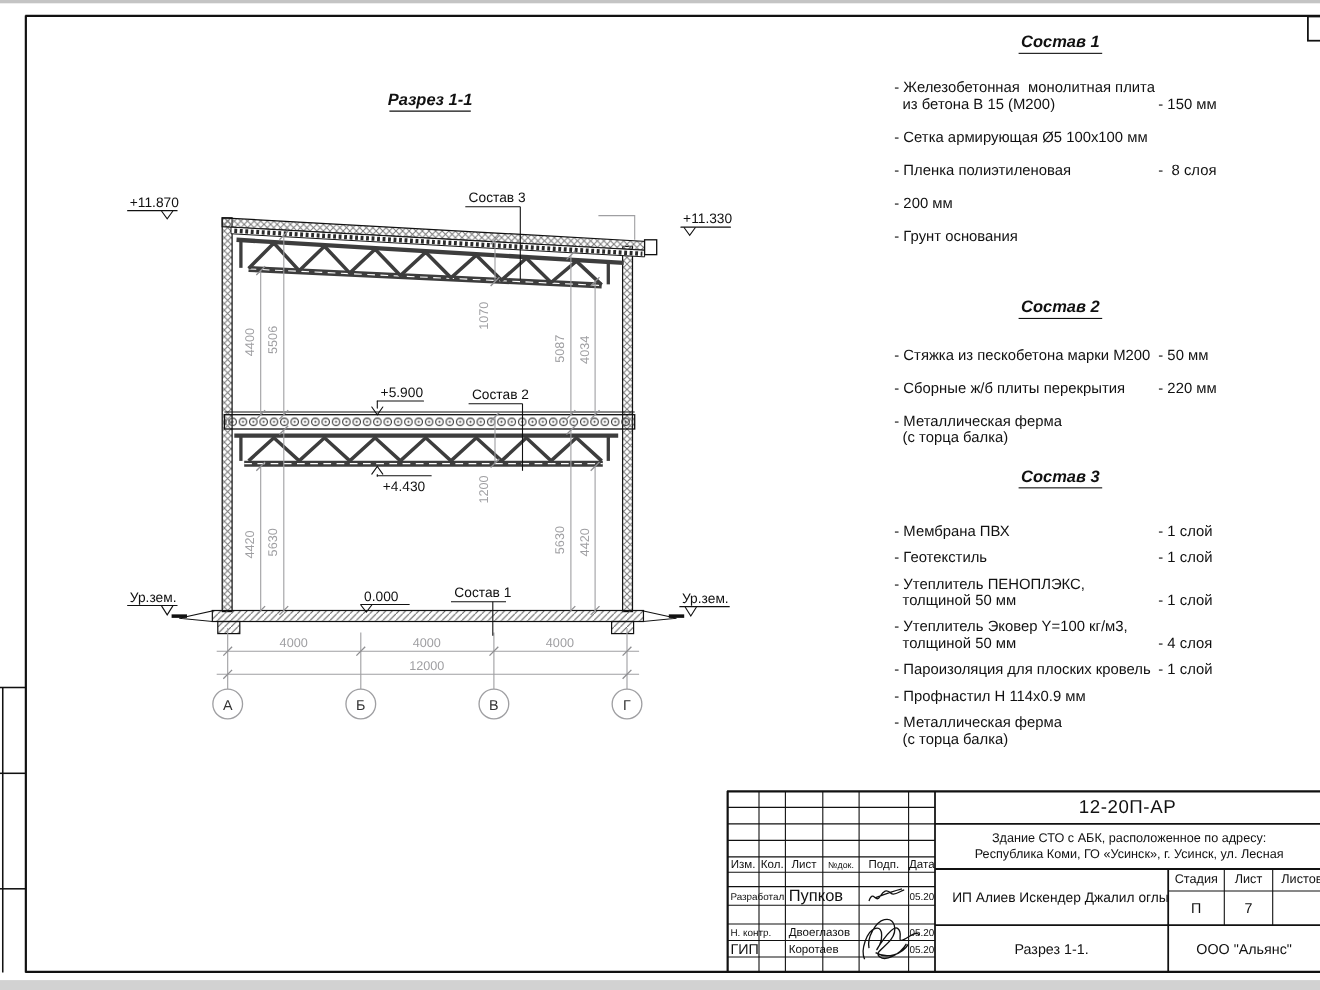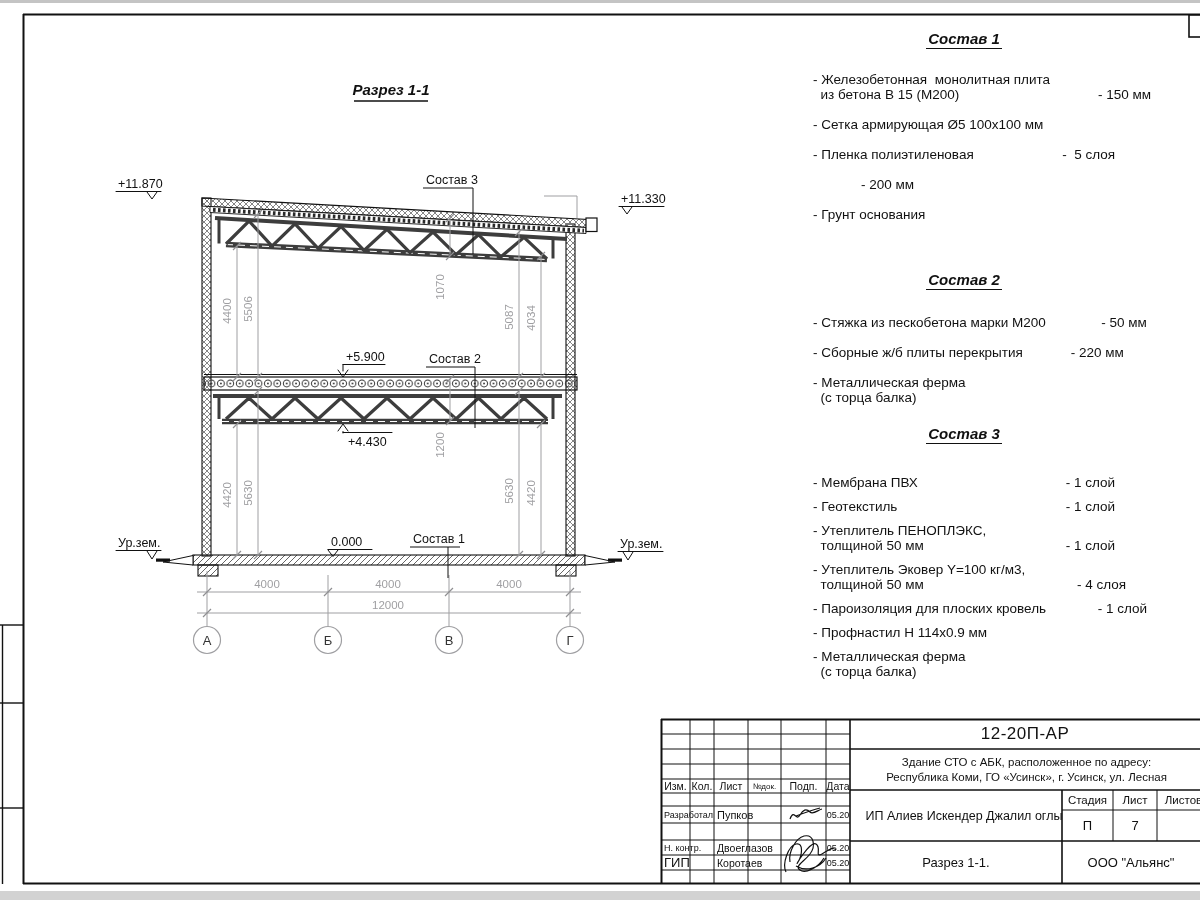--- a/index.html
+++ b/index.html
@@ -10,21 +10,21 @@
   svg.draw{position:absolute;left:0;top:0;}
   
   .slist{position:absolute;left:813px;width:302px;}
   .slist h3{margin:0;text-align:center;font-size:15px;font-style:italic;font-weight:bold;}
   .slist h3 span{border-bottom:1.4px solid #111;padding:0 2px 1px 2px;}
   .l1 h3{margin-bottom:25px;} .l2 h3{margin-bottom:27px;} .l3 h3{margin-bottom:33px;}
   .sitem{display:flex;justify-content:space-between;align-items:flex-end;
          font-size:13.5px;line-height:15px;}
   .l1 .sitem,.l2 .sitem{margin-bottom:15px;} .l3 .sitem{margin-bottom:9px;}
   .sitem .nm{white-space:pre;}
-  .sitem .vl{white-space:pre;min-width:62px;text-align:right;margin-left:39px;}
+  .sitem .vl{white-space:pre;min-width:62px;text-align:left;}
   
   .tbt{position:absolute;display:flex;align-items:center;justify-content:center;
        text-align:center;overflow:hidden;}
   .tbt.left{justify-content:flex-start;text-align:left;padding-left:3px;}
   .pre{white-space:pre-line;}
 </style>
 </head>
 <body>
 
 <div class="strip-top"></div>
@@ -247,21 +247,21 @@
       <span class="nm">- Железобетонная  монолитная плита
   из бетона В 15 (М200)</span>
       <span class="vl">- 150 мм</span>
     </div>
   <div class="sitem">
       <span class="nm">- Сетка армирующая Ø5 100х100 мм</span>
       <span class="vl"></span>
     </div>
   <div class="sitem">
       <span class="nm">- Пленка полиэтиленовая</span>
-      <span class="vl">-  5 слоя</span>
+      <span class="vl">-  8 слоя</span>
     </div>
   <div class="sitem">
       <span class="vl">- 200 мм</span>
     </div>
   <div class="sitem">
       <span class="nm">- Грунт основания</span>
       <span class="vl"></span>
     </div>
 </div>
 
@@ -319,21 +319,21 @@
 
 <div>
   <div class="tbt" style="left:661px;top:779px;width:29px;height:14px;font-size:10.5px;">Изм.</div>
   <div class="tbt" style="left:690px;top:779px;width:24px;height:14px;font-size:10.5px;">Кол.</div>
   <div class="tbt" style="left:714px;top:779px;width:34px;height:14px;font-size:10.5px;">Лист</div>
   <div class="tbt" style="left:748px;top:779px;width:33px;height:14px;font-size:8px;">№док.</div>
   <div class="tbt" style="left:781px;top:779px;width:45px;height:14px;font-size:10.5px;">Подп.</div>
   <div class="tbt" style="left:826px;top:779px;width:24px;height:14px;font-size:10.5px;">Дата</div>
 
   <div class="tbt left" style="left:661px;top:806px;width:53px;height:17px;font-size:9px;">Разработал</div>
-  <div class="tbt left" style="left:714px;top:806px;width:67px;height:17px;font-size:11px;">Пупков</div>
+  <div class="tbt left" style="left:714px;top:806px;width:67px;height:17px;font-size:15px;">Пупков</div>
   <div class="tbt" style="left:826px;top:806px;width:24px;height:17px;font-size:9px;">05.20</div>
 
   <div class="tbt left" style="left:661px;top:840px;width:53px;height:15px;font-size:9px;">Н. контр.</div>
   <div class="tbt left" style="left:714px;top:840px;width:67px;height:15px;font-size:10.5px;">Двоеглазов</div>
   <div class="tbt" style="left:826px;top:840px;width:24px;height:15px;font-size:9px;">05.20</div>
 
   <div class="tbt left" style="left:661px;top:855px;width:53px;height:15px;font-size:13px;">ГИП</div>
   <div class="tbt left" style="left:714px;top:855px;width:67px;height:15px;font-size:10.5px;">Коротаев</div>
   <div class="tbt" style="left:826px;top:855px;width:24px;height:15px;font-size:9px;">05.20</div>
 

